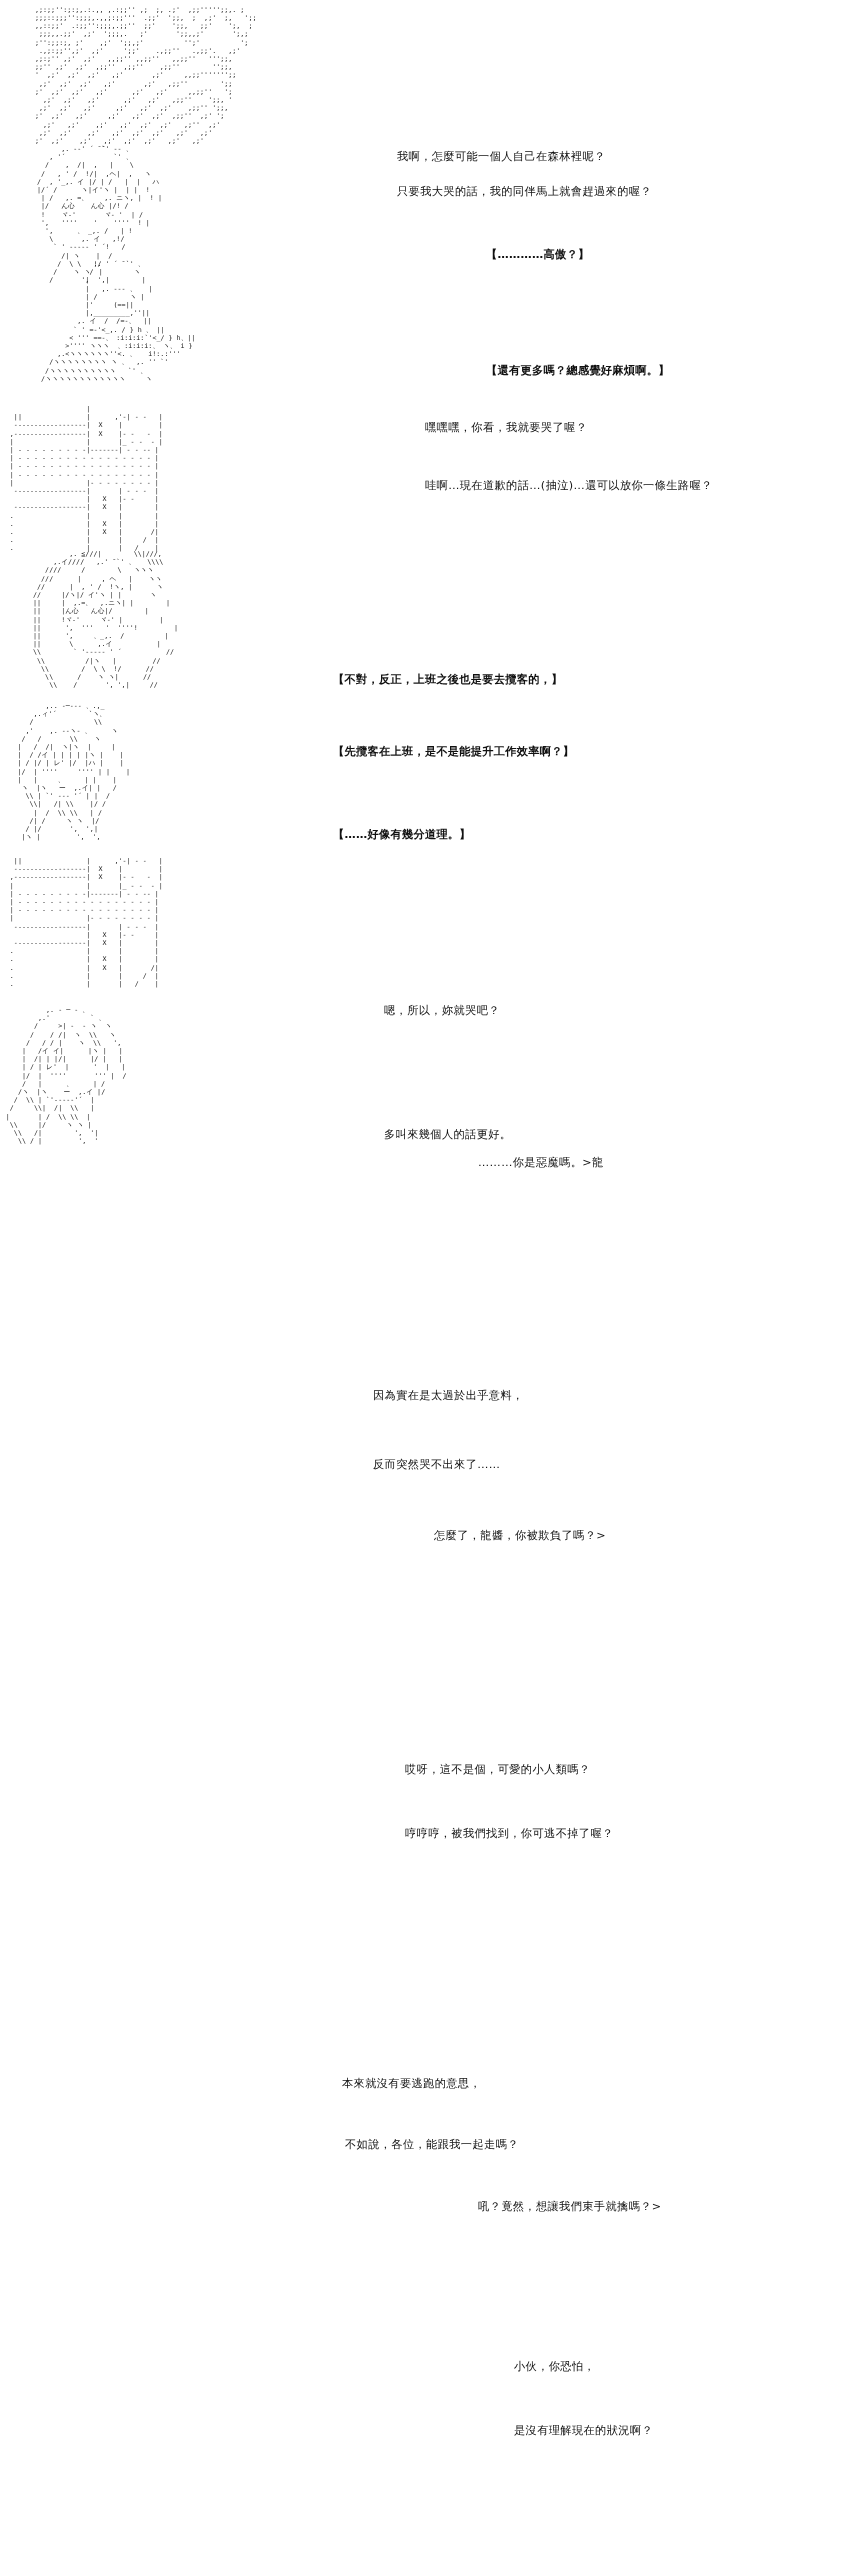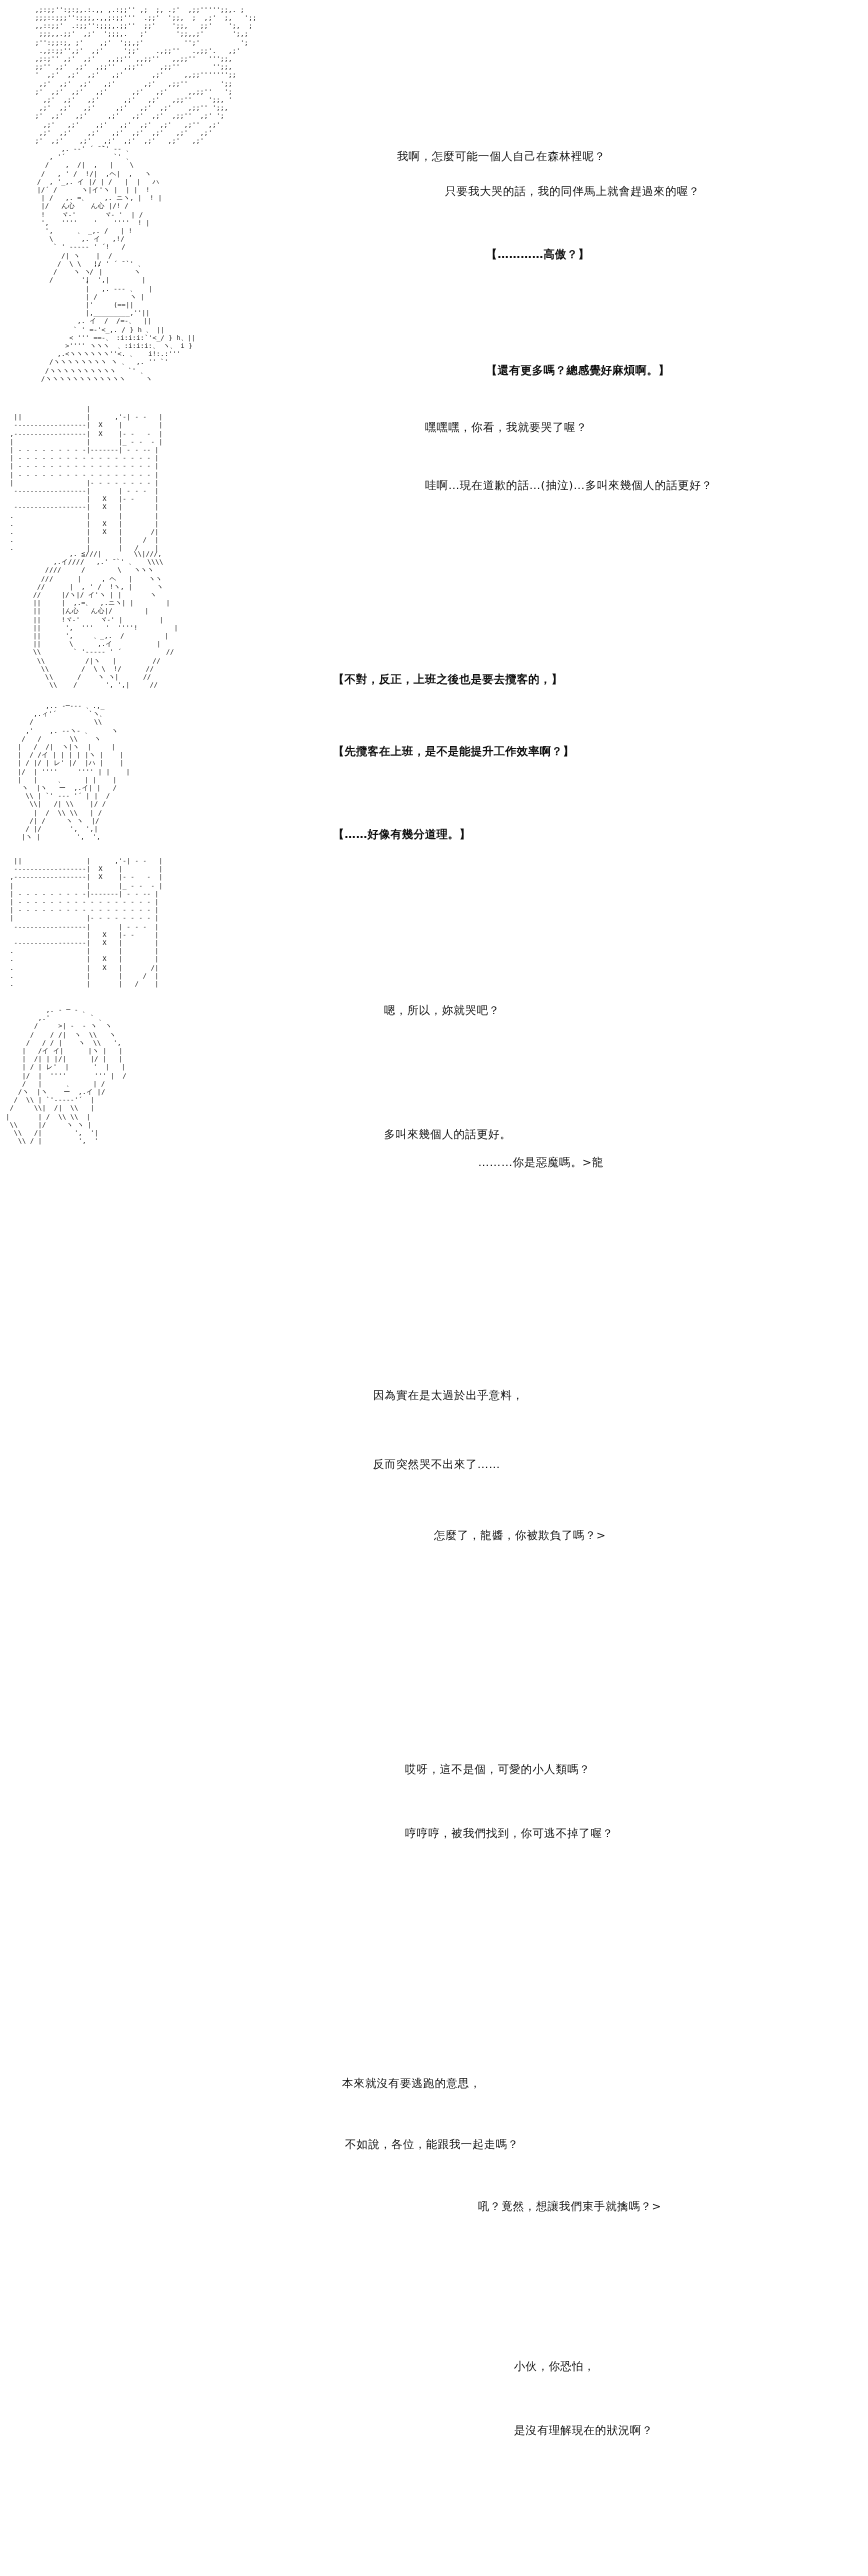--- a/index.html
+++ b/index.html
@@ -64,21 +64,21 @@
 '  ,;'  ,;'  ,;'   ,;'       ,;'     ,,;;''''''';;
  ,;'  ,;'  ,;'   ,;'       ,;'   ,;;''        ';;
 ;'  ,;'  ,;'   ,;'      ,;'   ,;'     ,,;;''   ';
   ,;'  ,;'   ,;'      ,;'   ,;'   ,;;''    ';;, '
  ,;'  ,;'   ,;'     ,;'   ,;'  ,;'    ,;;'' ';;,
 ;'  ,;'   ,;'     ,;'   ,;'  ,;'  ,;;''  ,;' ';
   ,;'   ,;'    ,;'   ,;'  ,;'  ,;'   ,;''  ,;'
  ,;'  ,;'    ,;'   ,;'  ,;'  ,;'   ,;'   ,;'
 ;'  ,;'    ,;'   ,;'  ,;'  ,;'   ,;'   ,;'</pre>
       <div class="dlg" style="left: 397px; top: 127px; color: rgb(17, 17, 17); margin-top: 23px;">我啊，怎麼可能一個人自己在森林裡呢？</div>
-      <div class="dlg" style="left: 397px; top: 185px; color: rgb(17, 17, 17); margin-left: 48px;">只要我大哭的話，我的同伴馬上就會趕過來的喔？</div>
+      <div class="dlg" style="left: 397px; top: 185px; color: rgb(17, 17, 17);">只要我大哭的話，我的同伴馬上就會趕過來的喔？</div>
       <div class="dlg thought" style="left: 486px; top: 248px; color: rgb(17, 17, 17);">【…………高傲？】</div>
     </div>
     <div class="panel" style="top: 0px;">
       <pre class="aa" style="left: 29px; top: 145px; color: rgb(26, 26, 26); margin: 0px;">        ,. -‐' ´ ̄ ̄`' ‐- 、
      , '´            `' 、
     /    ,  /|  ,   |    \
    /   , ' /  !/|  ,ヘ|  ,   ヽ
   /  , '_,. イ |/ | /   |  |   ハ
   |/´ /      ヽ|イ'ヽ |  | |  !
    | /   ,. =、    ,. ニヽ, |  ! |
@@ -87,21 +87,21 @@
    ',   ''''    '    ''''  ! |
     ',      、 _,. /   | !
      \       ,. イ   ,!/
       ` ' ‐---‐ ' ´!   /
         /| ヽ    |  /
        /  \ \   !/
       /    ヽ ヽ  |
      /       ',  ',|</pre>
       <div class="dlg thought" style="left: 486px; top: 364px; color: rgb(17, 17, 17);">【還有更多嗎？總感覺好麻煩啊。】</div>
       <div class="dlg" style="left: 425px; top: 421px; color: rgb(17, 17, 17);">嘿嘿嘿，你看，我就要哭了喔？</div>
-      <div class="dlg" style="left: 425px; top: 479px; color: rgb(17, 17, 17);">哇啊…現在道歉的話…(抽泣)…多叫來幾個人的話更好？</div>
+      <div class="dlg" style="left: 425px; top: 479px; color: rgb(17, 17, 17);">哇啊…現在道歉的話…(抽泣)…還可以放你一條生路喔？</div>
     </div>
     <div class="panel" style="top: 0px;">
       <pre class="aa" style="left: 29px; top: 260px; color: rgb(26, 26, 26); margin: 0px;">                ,. ' ´ ̄ `' 、
                /          ヽ
               |             |
               |   ,. -‐- 、   |
               | /        ヽ |
               |'     (==||
               |,_________,''||
             ,. イ  /  /=-、  ||

